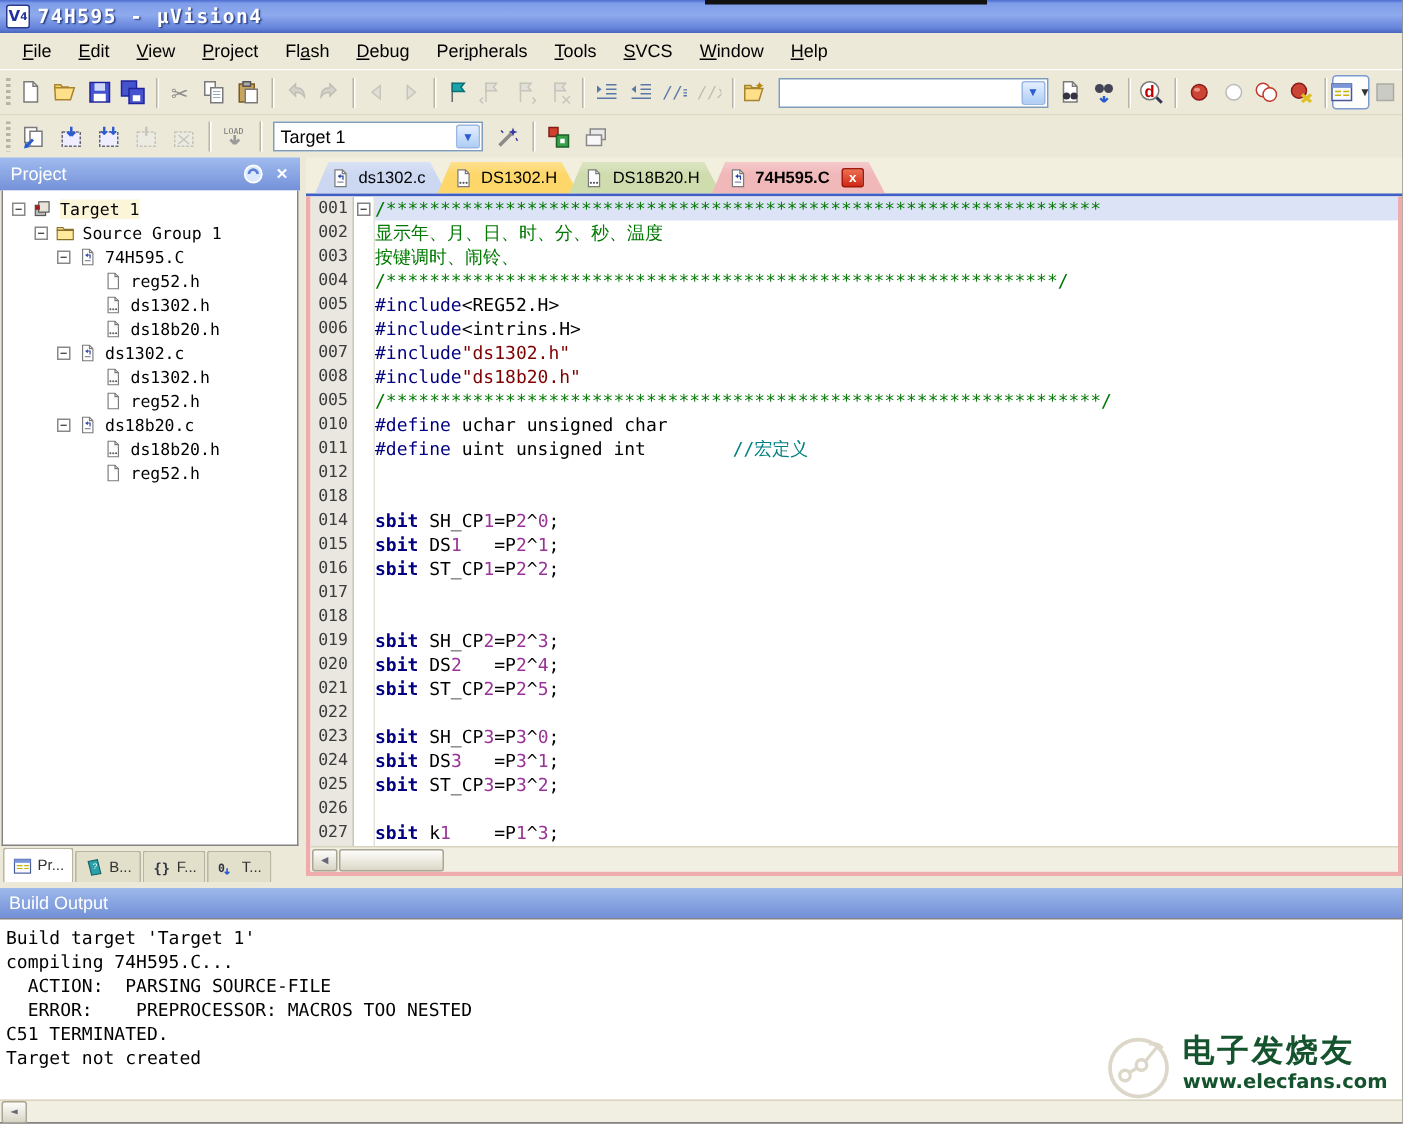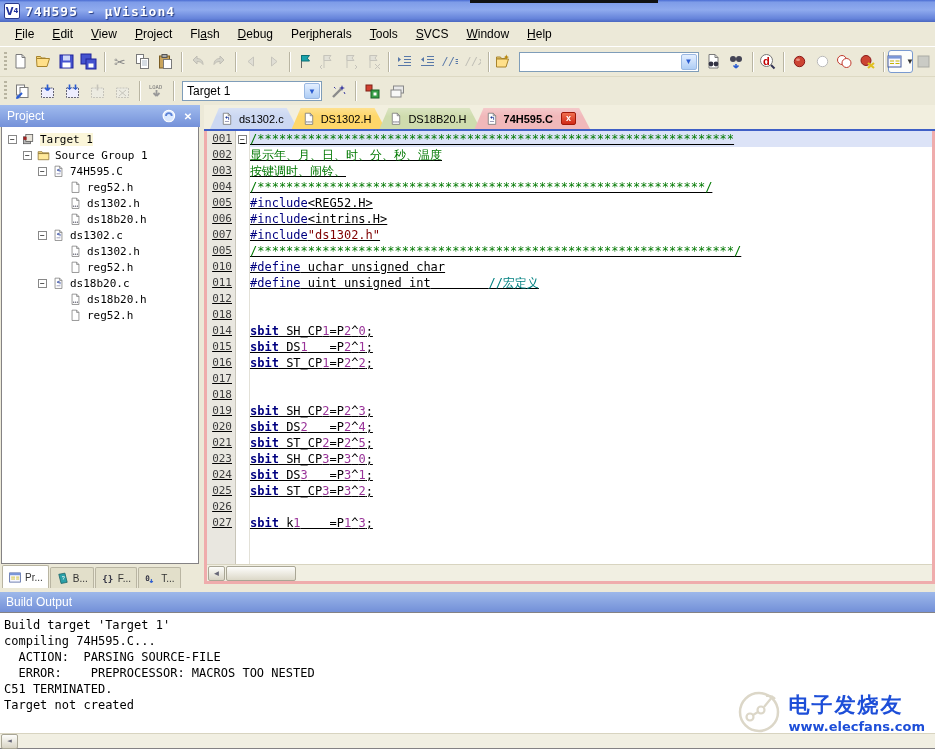--- a/index.html
+++ b/index.html
@@ -58,40 +58,40 @@
   .editor{flex:1;display:flex;flex-direction:column;padding-bottom:8px;background:#ece9d8;min-width:0;}
   .tabstrip{height:24px;background:#f2efdf;display:flex;align-items:flex-end;padding-left:6px;}
   .etab{height:21px;display:flex;align-items:center;padding:0 14px 0 10px;margin-right:-6px;
         clip-path:polygon(9px 0,calc(100% - 11px) 0,100% 100%,0 100%);font-size:11px;}
   .etab .fico{margin-right:5px;}
   .etab.active{font-weight:bold;}
   .etab .xbtn{width:15px;height:13px;background:linear-gradient(180deg,#f07050,#d02818);border:1px solid #a01808;
       border-radius:2px;color:#fff;font:bold 9px/11px "Liberation Sans",sans-serif;text-align:center;margin-left:8px;}
   .tabline{height:2px;background:#3f5fc6;}
   .edframe{flex:1;border:3px solid #efacac;border-top:none;background:#fff;display:flex;flex-direction:column;min-height:0;}
-  .code{flex:1;position:relative;overflow:hidden;font:12px/16px "DejaVu Sans Mono",monospace;text-decoration:underline;}
+  .code{flex:1;position:relative;overflow:hidden;font:12px/16px "DejaVu Sans Mono",monospace;}
   .code:before{content:"";position:absolute;left:0;top:0;bottom:0;width:28px;background:#e9e7e0;border-right:1px solid #c9c6ba;}
   .code:after{content:"";position:absolute;left:42px;top:0;bottom:0;width:1px;background:#e3e1d8;}
   .crow{height:16px;display:flex;position:relative;}
   .cnum{width:28px;flex:none;text-align:right;padding-right:3px;color:#3c3c3c;font-size:11px;z-index:1;}
   .cfold{width:15px;flex:none;display:flex;align-items:center;justify-content:center;z-index:1;}
   .fbox{width:9px;height:9px;border:1px solid #808080;background:#fff;font:8px/7px monospace;text-align:center;}
   .ctext{flex:1;white-space:pre;z-index:1;}
   .crow.cur .ctext{background:#dce3f7;}
   .hscroll{height:17px;background:#f1efe2;border-top:1px solid #d8d4c0;display:flex;align-items:center;}
   .sbtn{width:17px;height:15px;background:linear-gradient(180deg,#fdfdfb,#d8d4c4);border:1px solid #a9a695;
         border-radius:2px;color:#667;font-size:8px;display:flex;align-items:center;justify-content:center;margin:0 1px;}
   .sthumb{width:70px;height:15px;background:linear-gradient(180deg,#fdfdfb,#dcd8c8);border:1px solid #a9a695;border-radius:2px;}
   
   .out-head{height:20px;background:linear-gradient(180deg,#9db8ea,#7390d8);color:#fff;display:flex;align-items:center;padding-left:6px;font-size:12px;}
   .output{height:137px;background:#fff;border:1px solid #848284;border-left:none;border-right:none;position:relative;
           font:12px/16px "DejaVu Sans Mono",monospace;}
   .olines{padding:4px 0 0 4px;white-space:pre;}
   .out-scroll{position:absolute;left:0;right:0;bottom:0;height:15px;background:#f1efe2;border-top:1px solid #d8d4c0;display:flex;align-items:center;}
-  .watermark{position:absolute;right:10px;bottom:14px;display:flex;align-items:flex-end;color:#1d4ed8;}
+  .watermark{position:absolute;right:10px;bottom:14px;display:flex;align-items:flex-start;color:#14532d;}
   .wm-text{margin-left:6px;text-shadow:1px 1px 0 #fff;}
   .wm-1{font:bold 21px "DejaVu Sans",sans-serif;letter-spacing:2px;}
   .wm-2{font:bold 13px "DejaVu Sans",sans-serif;}
 </style>
 </head>
 <body>
 
 <div id="win">
   <div class="titlebar">
     <div class="title-icon">V<sub style="font-size:7px">4</sub></div>
@@ -721,20 +721,25 @@
               <span class="cnum">006</span>
               <span class="cfold"></span>
               <span class="ctext"><span style="color: rgb(0, 0, 128);">#include</span><span style="color: rgb(0, 0, 0);">&lt;intrins.H&gt;</span></span>
             </div>
             <div class="crow">
               <span class="cnum">007</span>
               <span class="cfold"></span>
               <span class="ctext"><span style="color: rgb(0, 0, 128);">#include</span><span style="color: rgb(127, 0, 0);">"ds1302.h"</span></span>
             </div>
             <div class="crow">
+              <span class="cnum">008</span>
+              <span class="cfold"></span>
+              <span class="ctext"><span style="color: rgb(0, 0, 128);">#include</span><span style="color: rgb(127, 0, 0);">"ds18b20.h"</span></span>
+            </div>
+            <div class="crow">
               <span class="cnum">005</span>
               <span class="cfold"></span>
               <span class="ctext"><span style="color: rgb(0, 120, 0);">/******************************************************************/</span></span>
             </div>
             <div class="crow">
               <span class="cnum">010</span>
               <span class="cfold"></span>
               <span class="ctext"><span style="color: rgb(0, 0, 128);">#define</span><span style="color: rgb(0, 0, 0);"> uchar unsigned char</span></span>
             </div>
             <div class="crow">
@@ -784,20 +789,25 @@
             </div>
             <div class="crow">
               <span class="cnum">020</span>
               <span class="cfold"></span>
               <span class="ctext"><span style="color: rgb(0, 0, 128); font-weight: bold;">sbit</span><span style="color: rgb(0, 0, 0);"> DS</span><span style="color: rgb(153, 51, 153);">2</span><span style="color: rgb(0, 0, 0);">   =P</span><span style="color: rgb(153, 51, 153);">2</span><span style="color: rgb(0, 0, 0);">^</span><span style="color: rgb(153, 51, 153);">4</span><span style="color: rgb(0, 0, 0);">;</span></span>
             </div>
             <div class="crow">
               <span class="cnum">021</span>
               <span class="cfold"></span>
               <span class="ctext"><span style="color: rgb(0, 0, 128); font-weight: bold;">sbit</span><span style="color: rgb(0, 0, 0);"> ST_CP</span><span style="color: rgb(153, 51, 153);">2</span><span style="color: rgb(0, 0, 0);">=P</span><span style="color: rgb(153, 51, 153);">2</span><span style="color: rgb(0, 0, 0);">^</span><span style="color: rgb(153, 51, 153);">5</span><span style="color: rgb(0, 0, 0);">;</span></span>
+            </div>
+            <div class="crow">
+              <span class="cnum">022</span>
+              <span class="cfold"></span>
+              <span class="ctext"></span>
             </div>
             <div class="crow">
               <span class="cnum">023</span>
               <span class="cfold"></span>
               <span class="ctext"><span style="color: rgb(0, 0, 128); font-weight: bold;">sbit</span><span style="color: rgb(0, 0, 0);"> SH_CP</span><span style="color: rgb(153, 51, 153);">3</span><span style="color: rgb(0, 0, 0);">=P</span><span style="color: rgb(153, 51, 153);">3</span><span style="color: rgb(0, 0, 0);">^</span><span style="color: rgb(153, 51, 153);">0</span><span style="color: rgb(0, 0, 0);">;</span></span>
             </div>
             <div class="crow">
               <span class="cnum">024</span>
               <span class="cfold"></span>
               <span class="ctext"><span style="color: rgb(0, 0, 128); font-weight: bold;">sbit</span><span style="color: rgb(0, 0, 0);"> DS</span><span style="color: rgb(153, 51, 153);">3</span><span style="color: rgb(0, 0, 0);">   =P</span><span style="color: rgb(153, 51, 153);">3</span><span style="color: rgb(0, 0, 0);">^</span><span style="color: rgb(153, 51, 153);">1</span><span style="color: rgb(0, 0, 0);">;</span></span>

